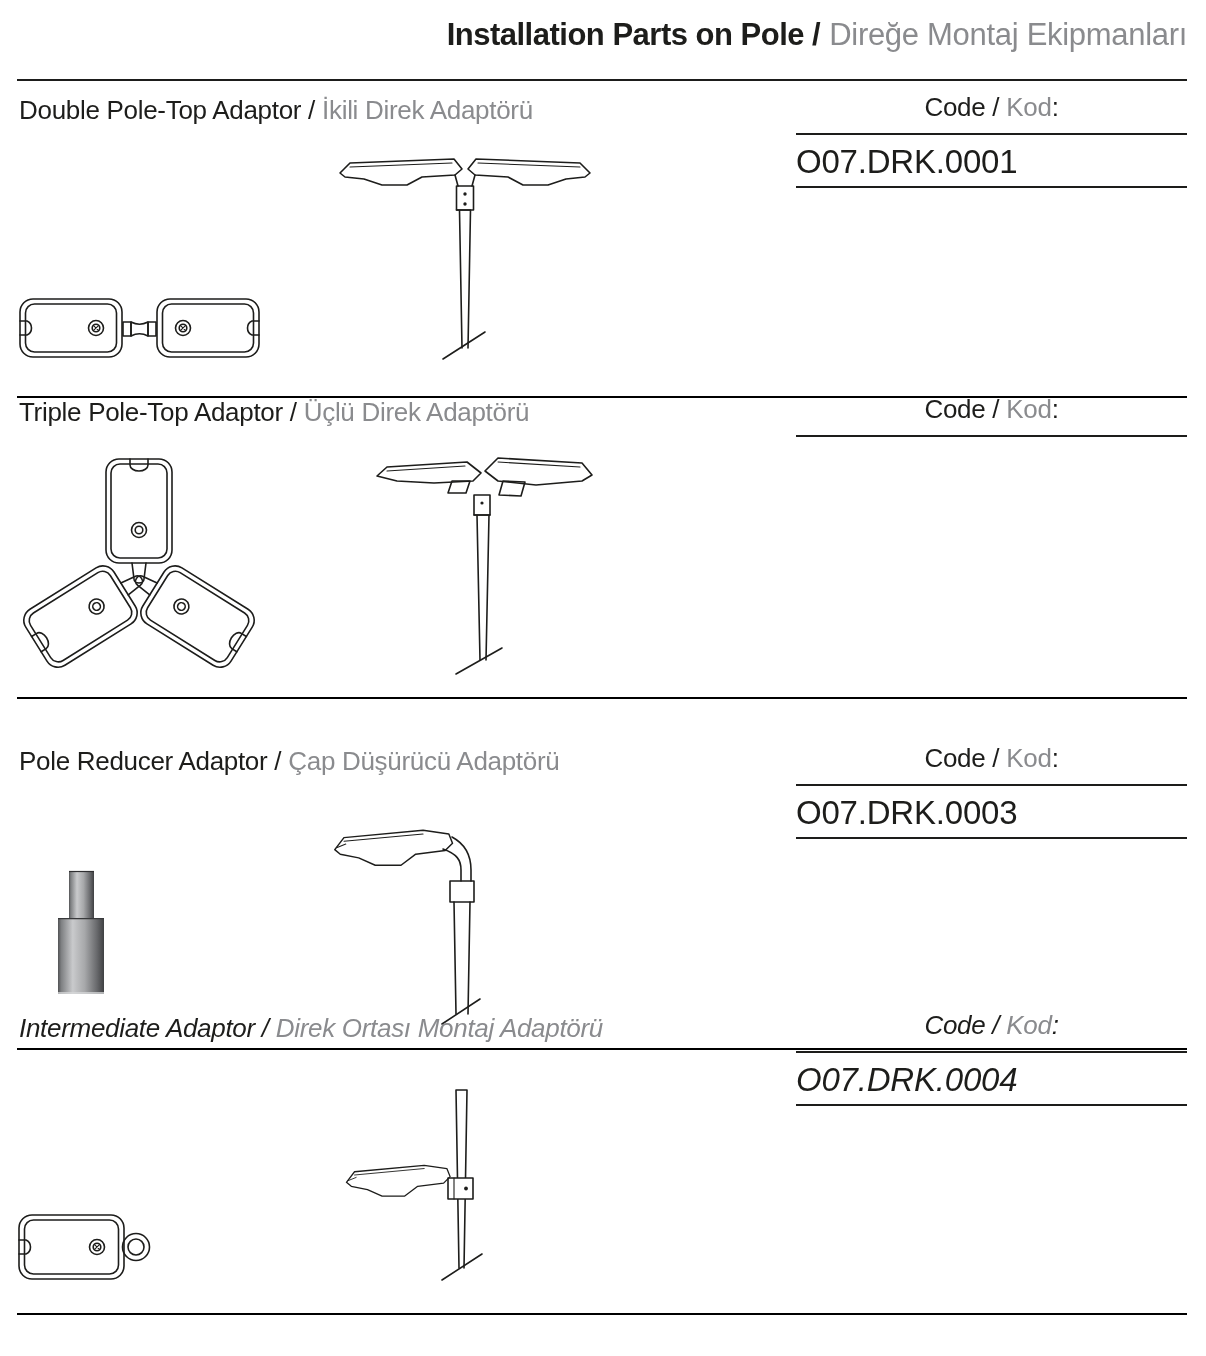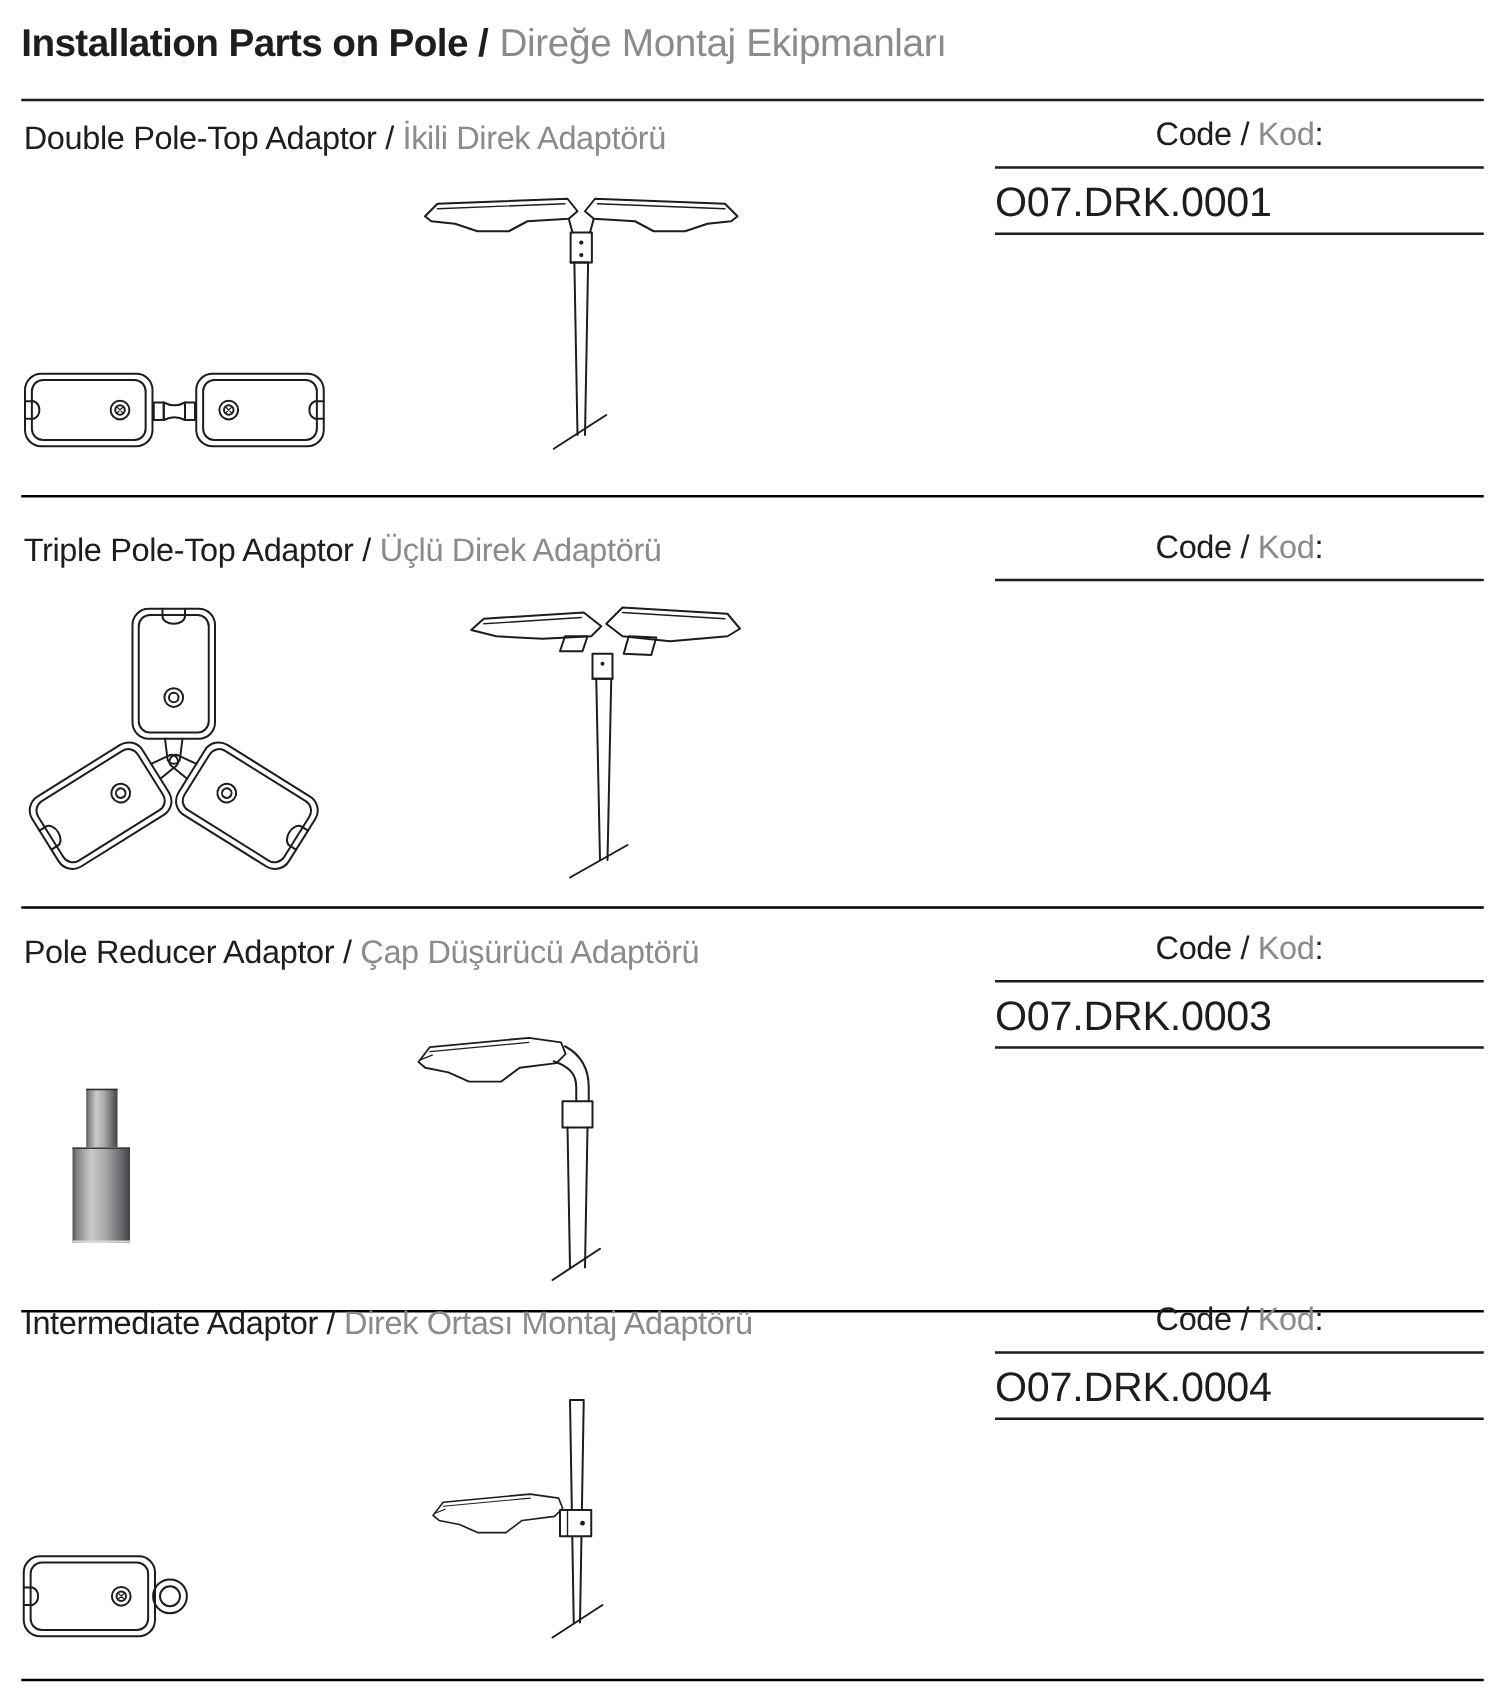--- a/index.html
+++ b/index.html
@@ -5,29 +5,29 @@
   html,body{margin:0;padding:0;background:#ffffff;}
   body{width:1206px;height:1356px;position:relative;
        font-family:"Liberation Sans",sans-serif;color:#1d1d1b;
        -webkit-font-smoothing:antialiased;}
   .page{position:absolute;left:0;top:0;width:1206px;height:1356px;background:#fff;overflow:hidden;}
 
   
   .header{position:absolute;left:17px;top:0;width:1170px;height:79px;
           border-bottom:2.5px solid #1d1d1b;}
   .page-title{margin:0;padding-top:17px;font-size:31px;line-height:36px;
-              font-weight:bold;letter-spacing:-0.5px;color:#1d1d1b;white-space:nowrap;}
+              font-weight:bold;letter-spacing:-0.5px;color:#1d1d1b;white-space:nowrap;text-align:right;}
   .page-title .tr{font-weight:normal;color:#8a8b8e;margin-left:9px;letter-spacing:-0.3px;}
 
   
   .section{position:absolute;left:17px;width:1170px;border-bottom:2px solid #000000;}
   #sec-0{top:81.5px;height:314.5px;}
-  #sec-1{top:412px;height:313px;}
+  #sec-1{top:384px;height:313px;}
   #sec-2{top:713px;height:315px;margin-top:20px;}
-  #sec-3{top:1030px;height:313px;}
+  #sec-3{top:1000px;height:313px;font-style:italic;}
 
   .sec-title{position:absolute;left:2px;top:12px;font-size:26px;line-height:32px;
              letter-spacing:-0.3px;color:#1d1d1b;white-space:nowrap;}
   .sec-title .tr{color:#8a8b8e;margin-left:7px;}
 
   .code-block{position:absolute;left:779px;top:10px;width:391px;}
   .code-label{font-size:26px;line-height:30px;height:43px;box-sizing:border-box;
               border-bottom:2px solid #1d1d1b;letter-spacing:-0.3px;white-space:nowrap;text-align:center;}
   .code-label .tr{color:#8a8b8e;margin-left:7px;}
   .code-label .colon{color:#1d1d1b;}

